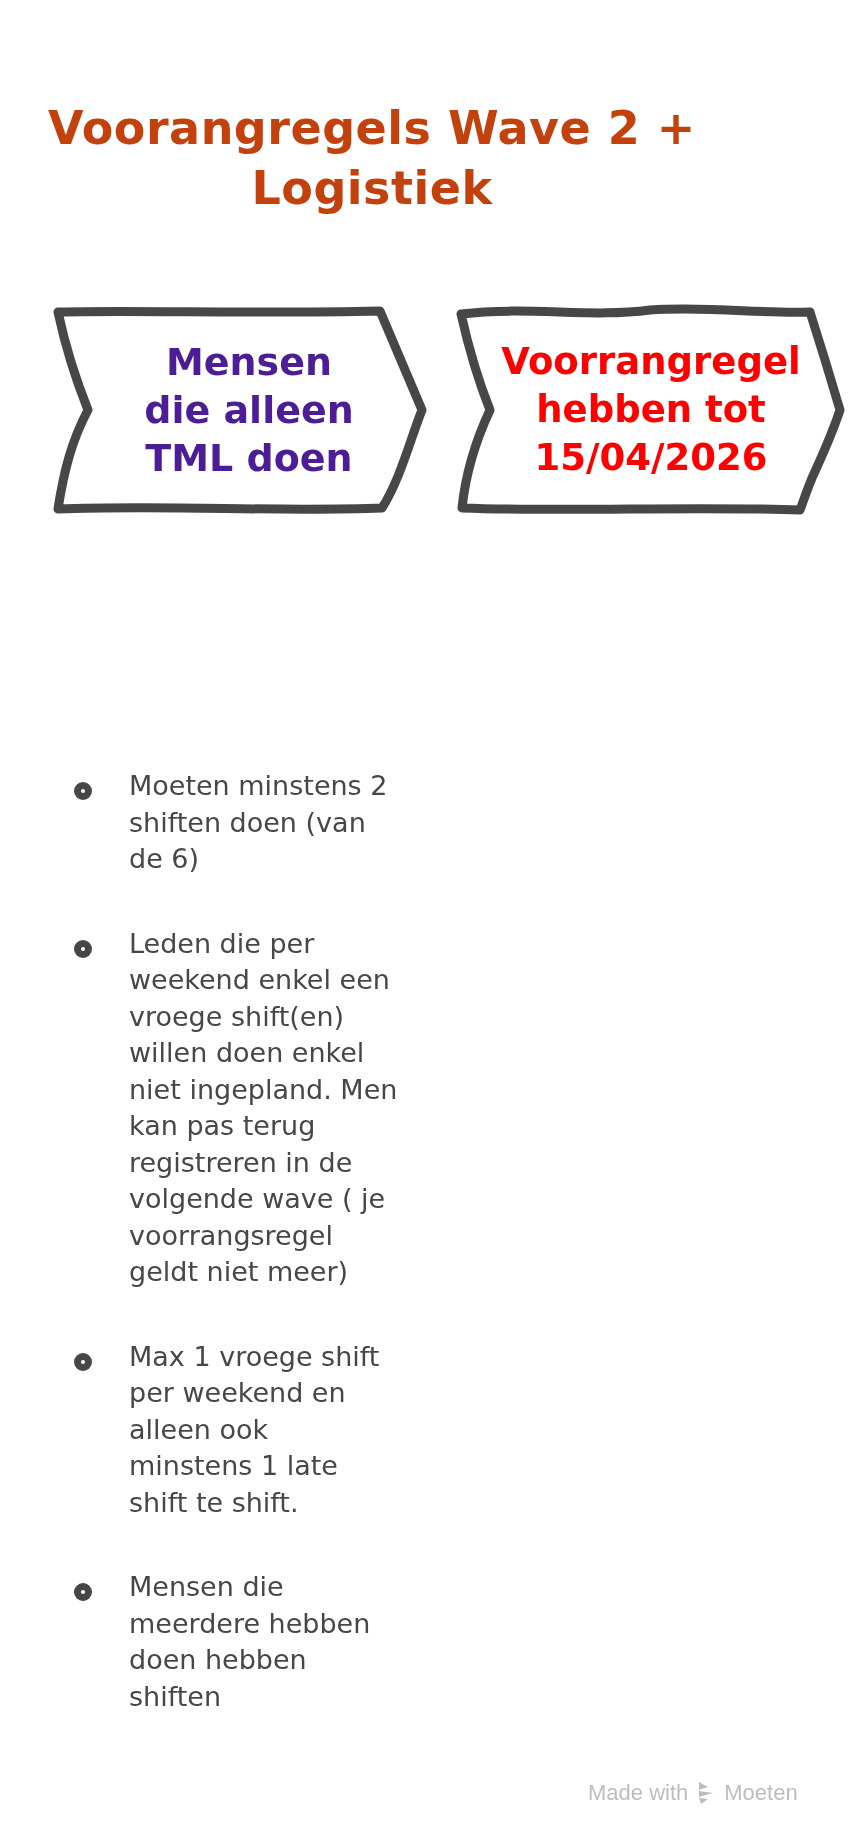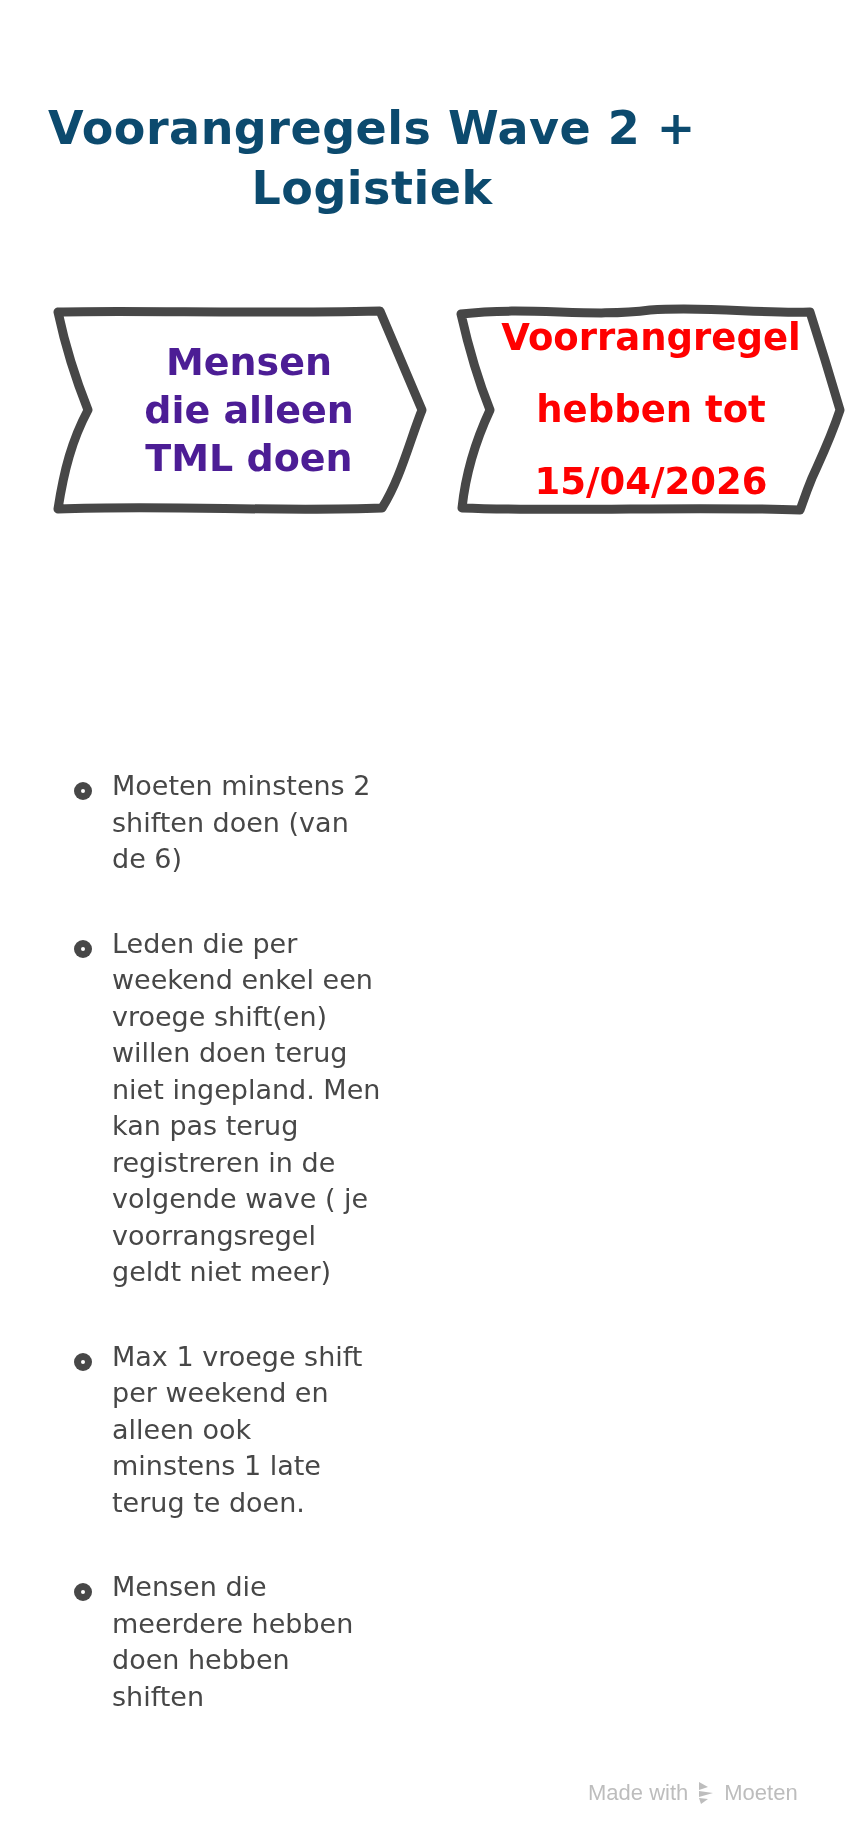--- a/index.html
+++ b/index.html
@@ -18,21 +18,21 @@
     .title {
       position: absolute;
       left: 0;
       top: 98px;
       width: 744px;
       text-align: center;
       font-family: "DejaVu Sans", sans-serif;
       font-weight: bold;
       font-size: 46px;
       line-height: 60px;
-      color: #0c4a6e;
+      color: #c2410c;
       letter-spacing: 0.5px;
     }
     .title span { display: block; }
 
     .shape {
       position: absolute;
       top: 300px;
       height: 220px;
     }
     .shape svg {
@@ -56,21 +56,21 @@
       font-weight: bold;
       font-size: 38px;
       line-height: 48px;
     }
     .shape-text span { display: block; white-space: nowrap; }
 
     #shape-left { left: 50px; width: 390px; }
     #shape-left .shape-text { color: #4c1d95; font-size: 38px; padding-left: 8px; box-sizing: border-box; }
 
     #shape-right { left: 450px; width: 392px; }
-    #shape-right .shape-text { color: #ff0000; font-size: 37px; padding-left: 10px; box-sizing: border-box; gap: 24px; }
+    #shape-right .shape-text { color: #ff0000; font-size: 37px; padding-left: 10px; box-sizing: border-box; }
 
     .rules {
       position: absolute;
       left: 70px;
       top: 768px;
       width: 360px;
       margin: 0;
       padding: 0;
       list-style: none;
     }
@@ -95,21 +95,21 @@
     .rule .bullet::after {
       content: "";
       position: absolute;
       left: 7px;
       top: 7px;
       width: 4px;
       height: 4px;
       border-radius: 50%;
       background: #ffffff;
     }
-    .rule-text span { display: block; white-space: nowrap; }
+    .rule-text span { display: block; white-space: nowrap; margin-left: 17px; }
 
     .footer {
       position: absolute;
       left: 588px;
       top: 1780px;
       display: flex;
       font-family: "Liberation Sans", sans-serif;
       font-size: 22px;
       color: #bdbdbd;
     }
@@ -154,37 +154,37 @@
       <span>shiften doen (van</span>
       <span>de 6)</span>
     </div>
   </li>
   <li class="rule">
     <span class="bullet"></span>
     <div class="rule-text">
       <span>Leden die per</span>
       <span>weekend enkel een</span>
       <span>vroege shift(en)</span>
-      <span>willen doen terug</span>
+      <span>willen doen enkel</span>
       <span>niet ingepland. Men</span>
       <span>kan pas terug</span>
       <span>registreren in de</span>
       <span>volgende wave ( je</span>
       <span>voorrangsregel</span>
       <span>geldt niet meer)</span>
     </div>
   </li>
   <li class="rule">
     <span class="bullet"></span>
     <div class="rule-text">
       <span>Max 1 vroege shift</span>
       <span>per weekend en</span>
       <span>alleen ook</span>
       <span>minstens 1 late</span>
-      <span>terug te doen.</span>
+      <span>shift te shift.</span>
     </div>
   </li>
   <li class="rule">
     <span class="bullet"></span>
     <div class="rule-text">
       <span>Mensen die</span>
       <span>meerdere hebben</span>
       <span>doen hebben</span>
       <span>shiften</span>
     </div>

